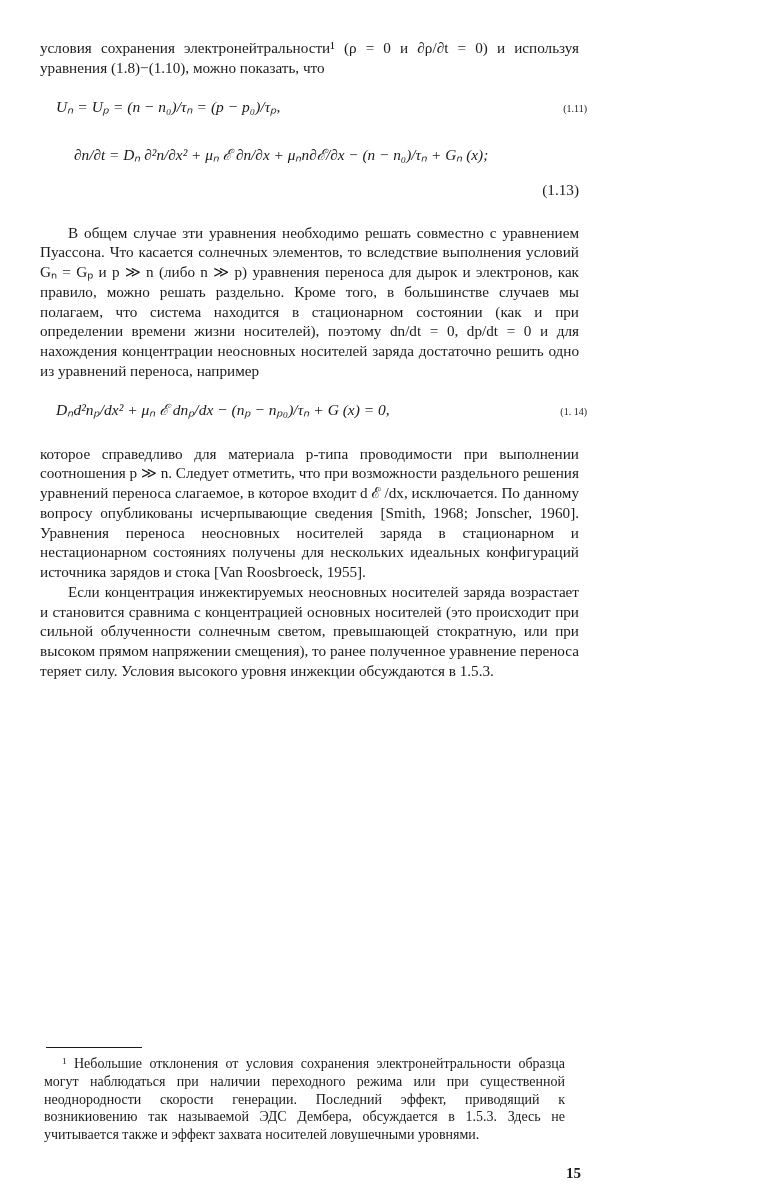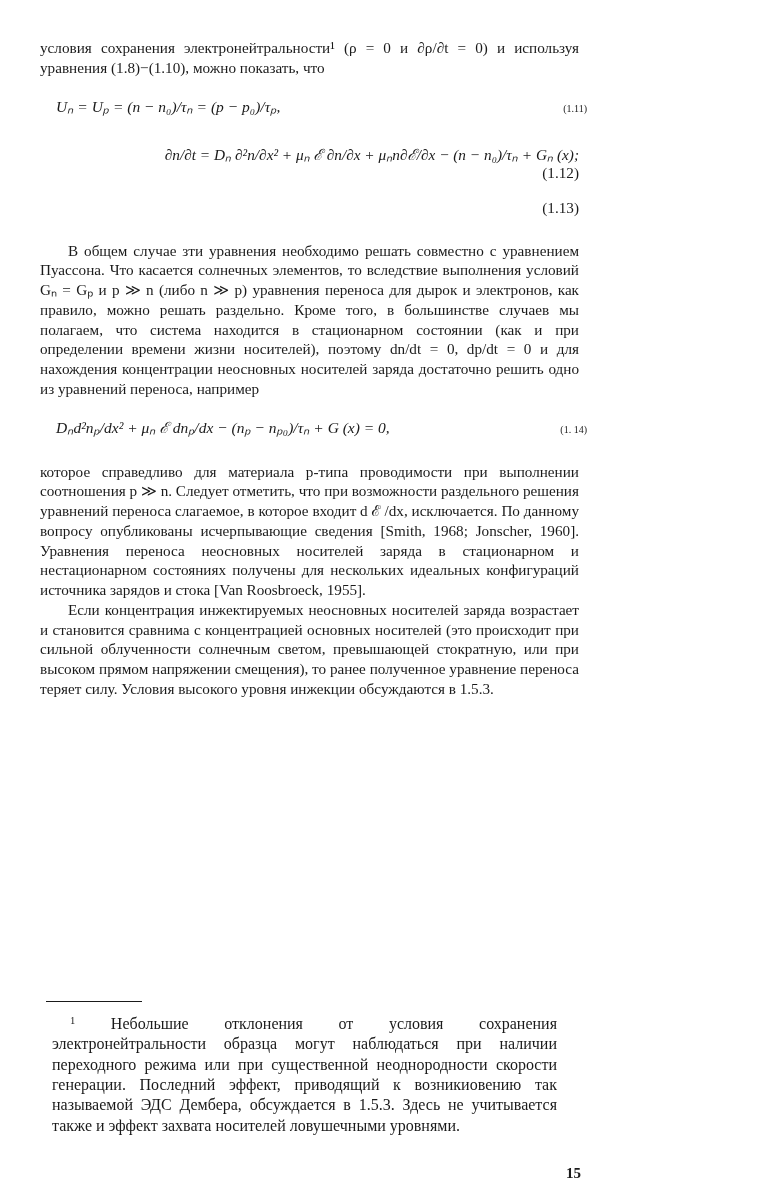--- a/index.html
+++ b/index.html
@@ -50,21 +50,21 @@
     font-size: 15.5px;
     white-space: nowrap;
   }
   .formula-row .tag {
     flex: 0 0 auto;
     font-style: normal;
     font-size: 10px;
     padding-left: 10px;
   }
   .formula-center {
-    text-align: right;
+    text-align: left;
     font-style: italic;
     font-size: 15.3px;
     white-space: nowrap;
   }
   .tag-right {
     text-align: right;
     font-size: 15.2px;
     font-style: normal;
   }
   .f-left {
@@ -90,24 +90,24 @@
     right: 46px;
     bottom: 52px;
   }
   .footnote-rule {
     width: 96px;
     height: 1px;
     background: #1a1a1a;
     margin: 0 0 7px 6px;
   }
   .footnote-text {
-    font-size: 16px;
+    font-size: 14px;
     line-height: 1.27;
     text-align: justify;
-    margin: 12px;
+    margin: 4px;
   }
   .footnote-text .fn-indent { display: inline-block; width: 18px; }
   .page-number {
     position: absolute;
     right: 34px;
     bottom: 18px;
     font-size: 15px;
     font-weight: bold;
     font-family: "Liberation Serif", serif;
   }
@@ -125,21 +125,20 @@
     <div class="body f-left">Uₙ = Uₚ = (n − n₀)/τₙ = (p − p₀)/τₚ,</div>
     <div class="tag">(1.11)</div>
   </div>
 
   <div class="gap-md"></div>
 
 
   <div class="gap-sm"></div>
 
   <div class="formula-center f-indent">∂n/∂t = Dₙ ∂²n/∂x² + μₙ ℰ ∂n/∂x + μₙn∂ℰ/∂x − (n − n₀)/τₙ + Gₙ (x);</div>
-  <div class="tag-right">(1.12)</div>
 
   <div class="gap-md"></div>
 
   <div class="tag-right">(1.13)</div>
 
   <div class="gap-lg"></div>
 
   <p class="para indent">В общем случае зти уравнения необходимо решать совместно с уравнением Пуассона. Что касается солнечных элементов, то вследствие выполнения условий Gₙ = Gₚ и p ≫ n (либо n ≫ p) уравнения переноса для дырок и электронов, как правило, можно решать раздельно. Кроме того, в большинстве случаев мы полагаем, что система находится в стационарном состоянии (как и при определении времени жизни носителей), поэтому dn/dt = 0, dp/dt = 0 и для нахождения концентрации неосновных носителей заряда достаточно решить одно из уравнений переноса, например</p>
 
   <div class="gap-md"></div>

